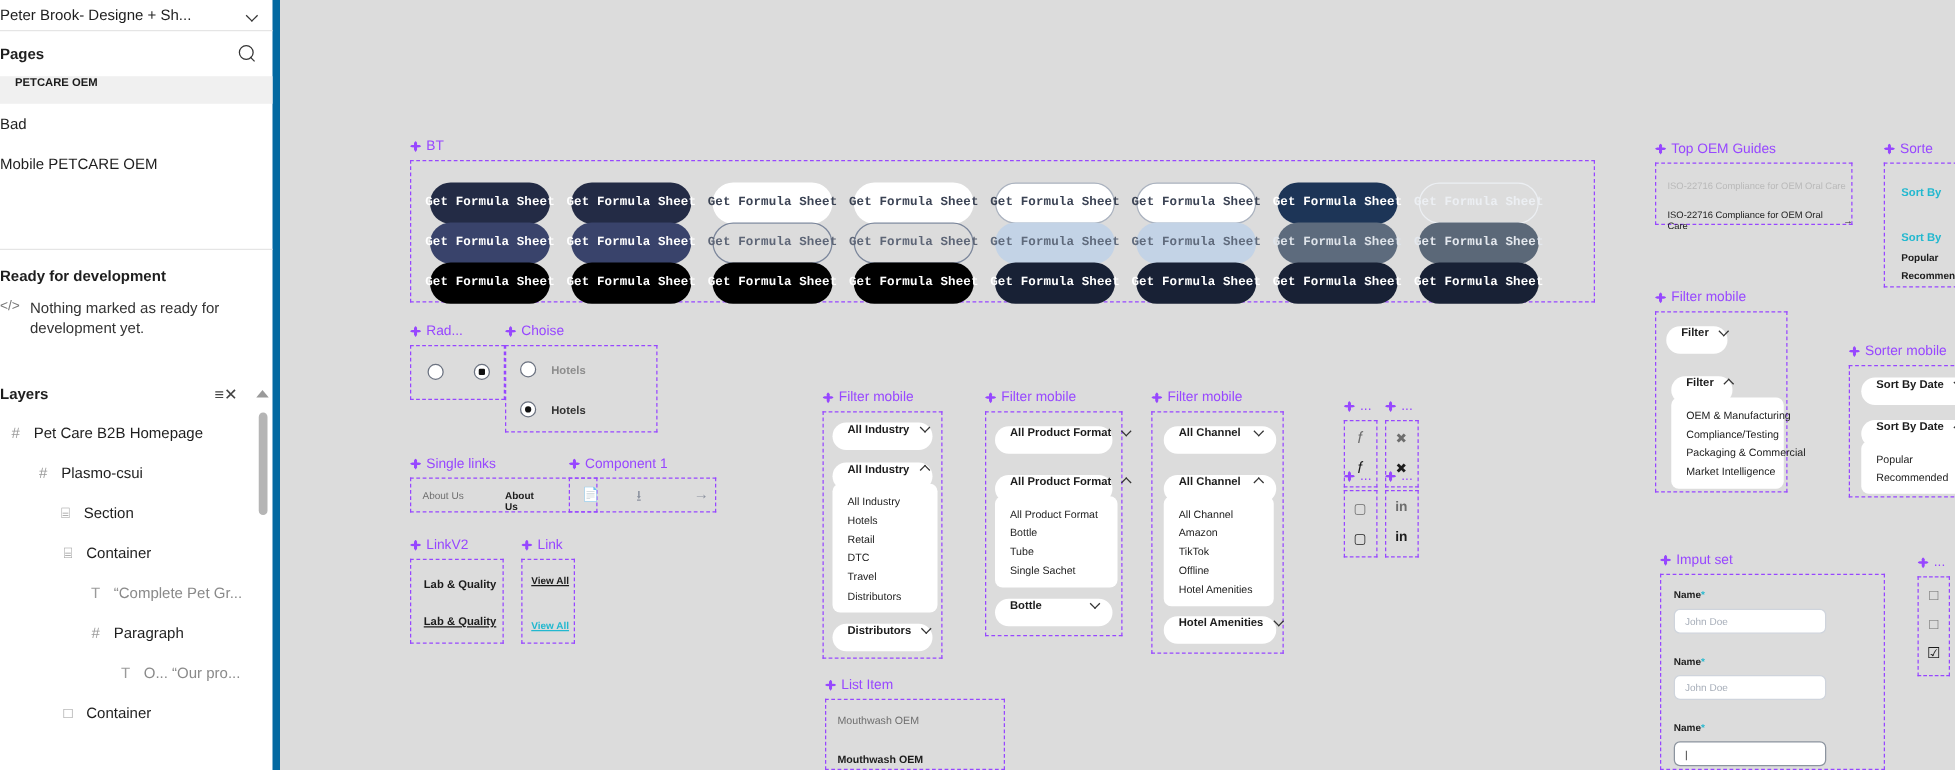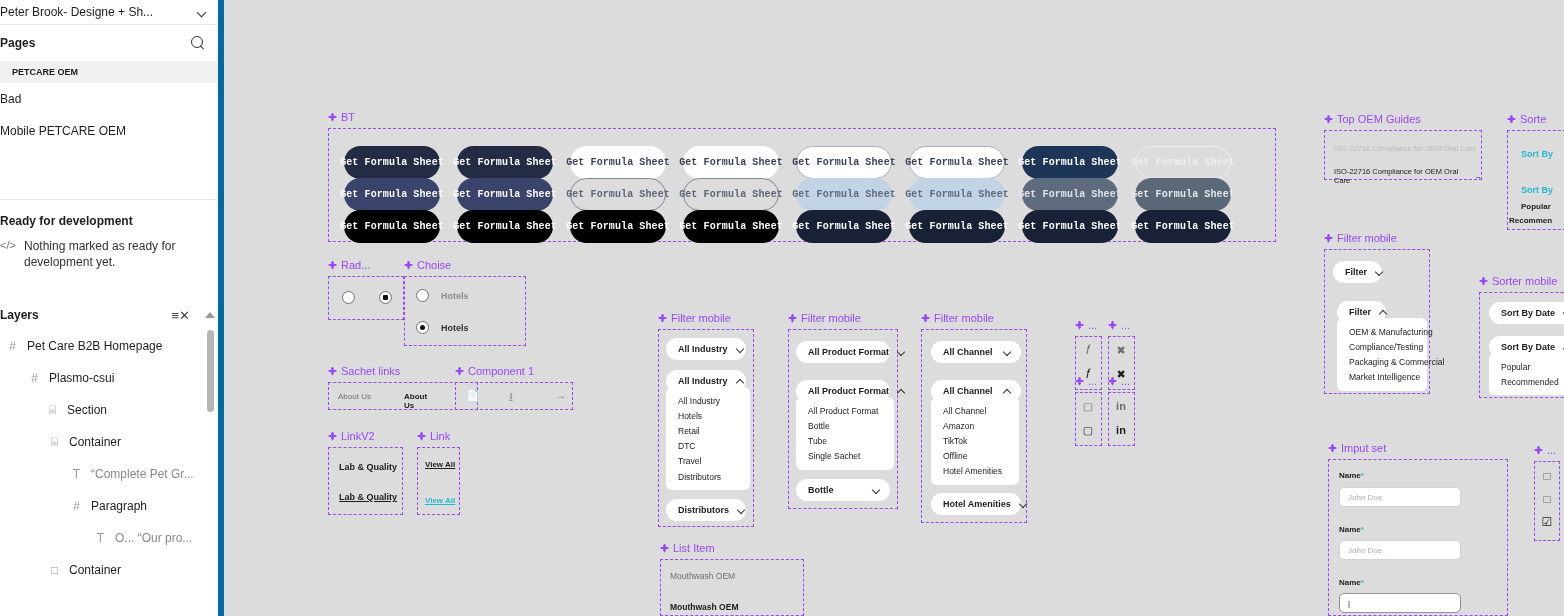--- a/index.html
+++ b/index.html
@@ -112,21 +112,21 @@
   .flink.strong{ color:#1c1c1c; font-weight:700; }
 
   
   .lnk{ font-size:9px;font-weight:700;color:#1c1c1c; }
   .lnk.u{ text-decoration:underline; }
   .lnk.tiny{ font-size:8px; }
   .lnk.cyan{ color:#22b8cf; text-decoration:underline; }
 
   
   .sel{
-    background:#fff;border-radius:999px;height:22px;display:flex;align-items:center;
+    background:#fff;border-radius:999px;height:22px;display:flex;align-items:flex-start;
     justify-content:space-between;padding:0 10px 0 12px;font-size:9px;font-weight:700;color:#1c1c1c;
     white-space:nowrap;
   }
   .caret{ width:8px;height:8px;position:relative;flex:0 0 auto;margin-left:8px;}
   .caret::after{content:"";position:absolute;left:1px;top:1px;width:5px;height:5px;
     border-right:1.2px solid #333;border-bottom:1.2px solid #333;transform:rotate(45deg);}
   .caret.up::after{ transform:rotate(-135deg); top:3px;}
   .menu{ background:#fff;border-radius:6px;padding:6px 0;}
   .menu-item{ font-size:8.5px;color:#1c1c1c;padding:2.6px 12px; white-space:nowrap;}
 
@@ -294,21 +294,21 @@
       </div>
       <div class="choice-row" style="position:absolute;left:12px;top:45px;">
         <span class="radio on2"></span>
         <span class="choice-lbl">Hotels</span>
       </div>
     </div>
 
     <div class="frame" style="left:104px; top:382px; width:76px; height:28px;">
       <div class="frame-label">
         <span class="comp-diamond"></span>
-        <span>Sachet links</span>
+        <span>Single links</span>
       </div>
       <div class="dbox" style="left:0;top:0;width:150px;height:28px;"></div>
       <span class="flink" style="position:absolute;left:10px;top:10px;">About Us</span>
       <span class="flink strong" style="position:absolute;left:76px;top:10px;">About Us</span>
     </div>
 
     <div class="frame" style="left:231px; top:382px; width:118px; height:28px;">
       <div class="frame-label">
         <span class="comp-diamond"></span>
         <span>Component 1</span>
@@ -486,21 +486,21 @@
 
     <div class="frame" style="left:1283px; top:130px; width:120px; height:100px;">
       <div class="frame-label">
         <span class="comp-diamond"></span>
         <span>Sorte</span>
       </div>
       <div class="dbox" style="left:0;top:0;right:0;bottom:0;"></div>
       <span class="sortlbl" style="position:absolute;left:14px;top:19px;">Sort By</span>
       <span class="sortlbl" style="position:absolute;left:14px;top:55px;">Sort By</span>
       <span class="sortopt" style="position:absolute;left:14px;top:72px;">Popular</span>
-      <span class="sortopt" style="position:absolute;left:2px;top:86px;">Recommen</span>
+      <span class="sortopt" style="position:absolute;left:14px;top:86px;">Recommen</span>
     </div>
 
     <div class="frame" style="left:1100px; top:249px; width:106px; height:145px;">
       <div class="frame-label">
         <span class="comp-diamond"></span>
         <span>Filter mobile</span>
       </div>
       <div class="dbox" style="left:0;top:0;right:0;bottom:0;"></div>
       <div class="sel" style="position:absolute;left:9px;top:12px;width:49px;">
         <span>Filter</span>

